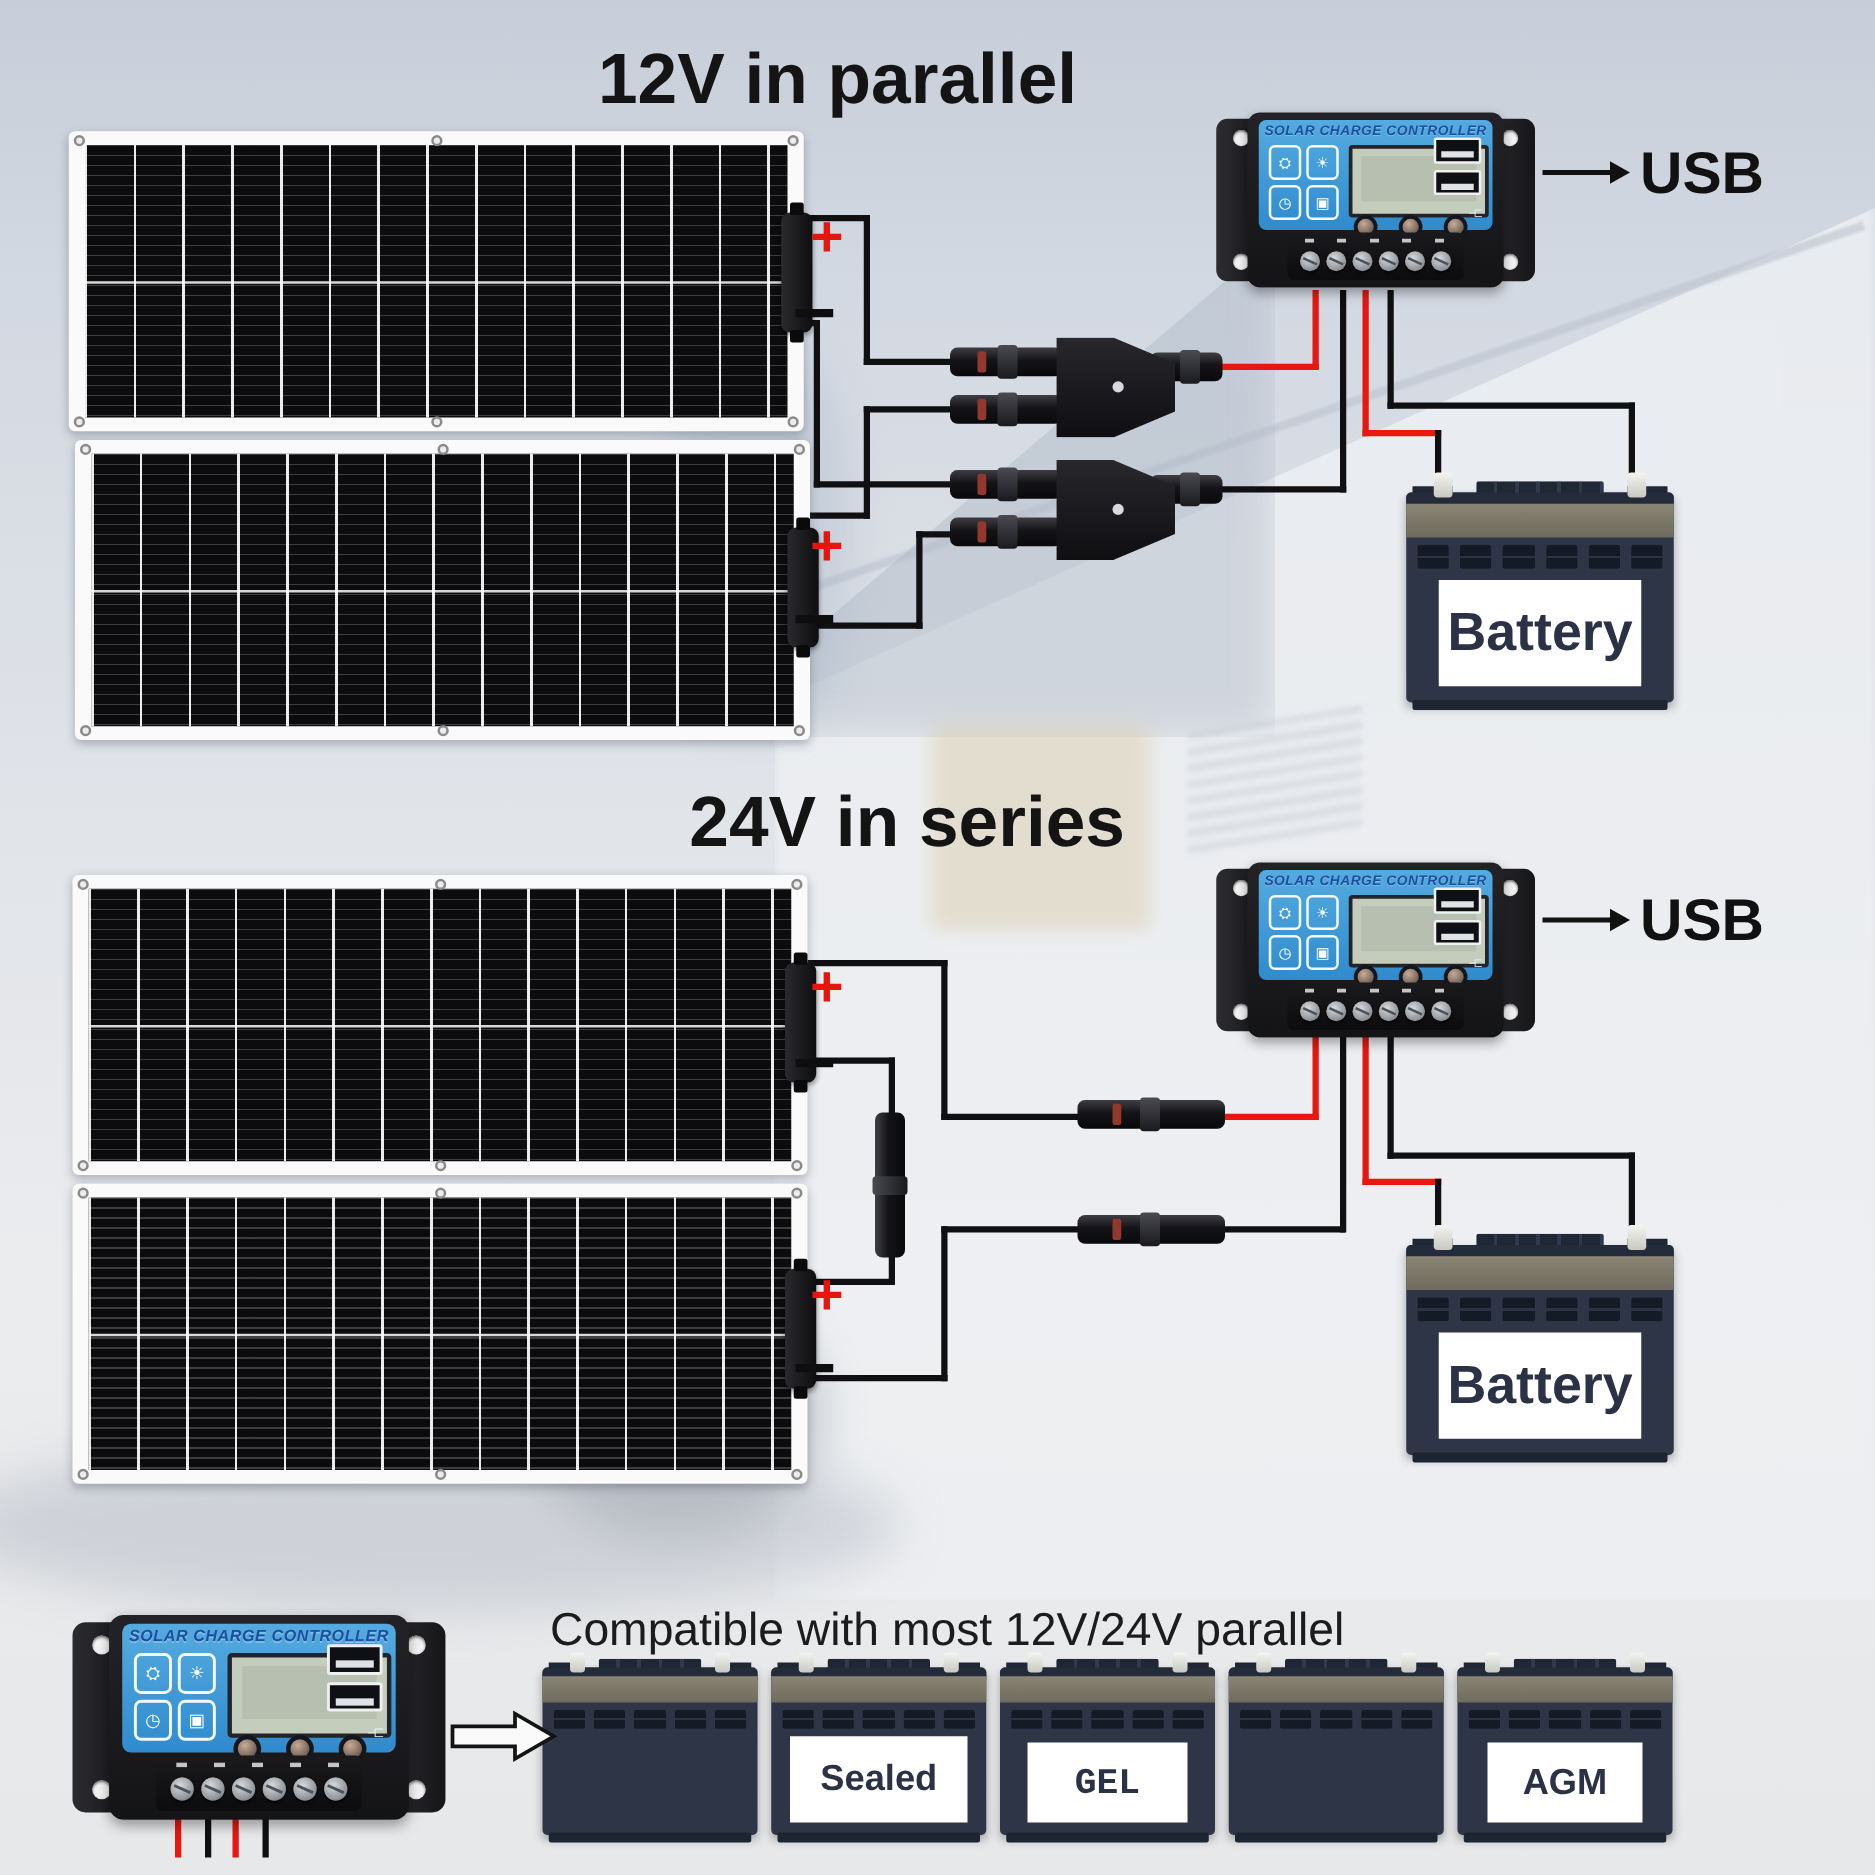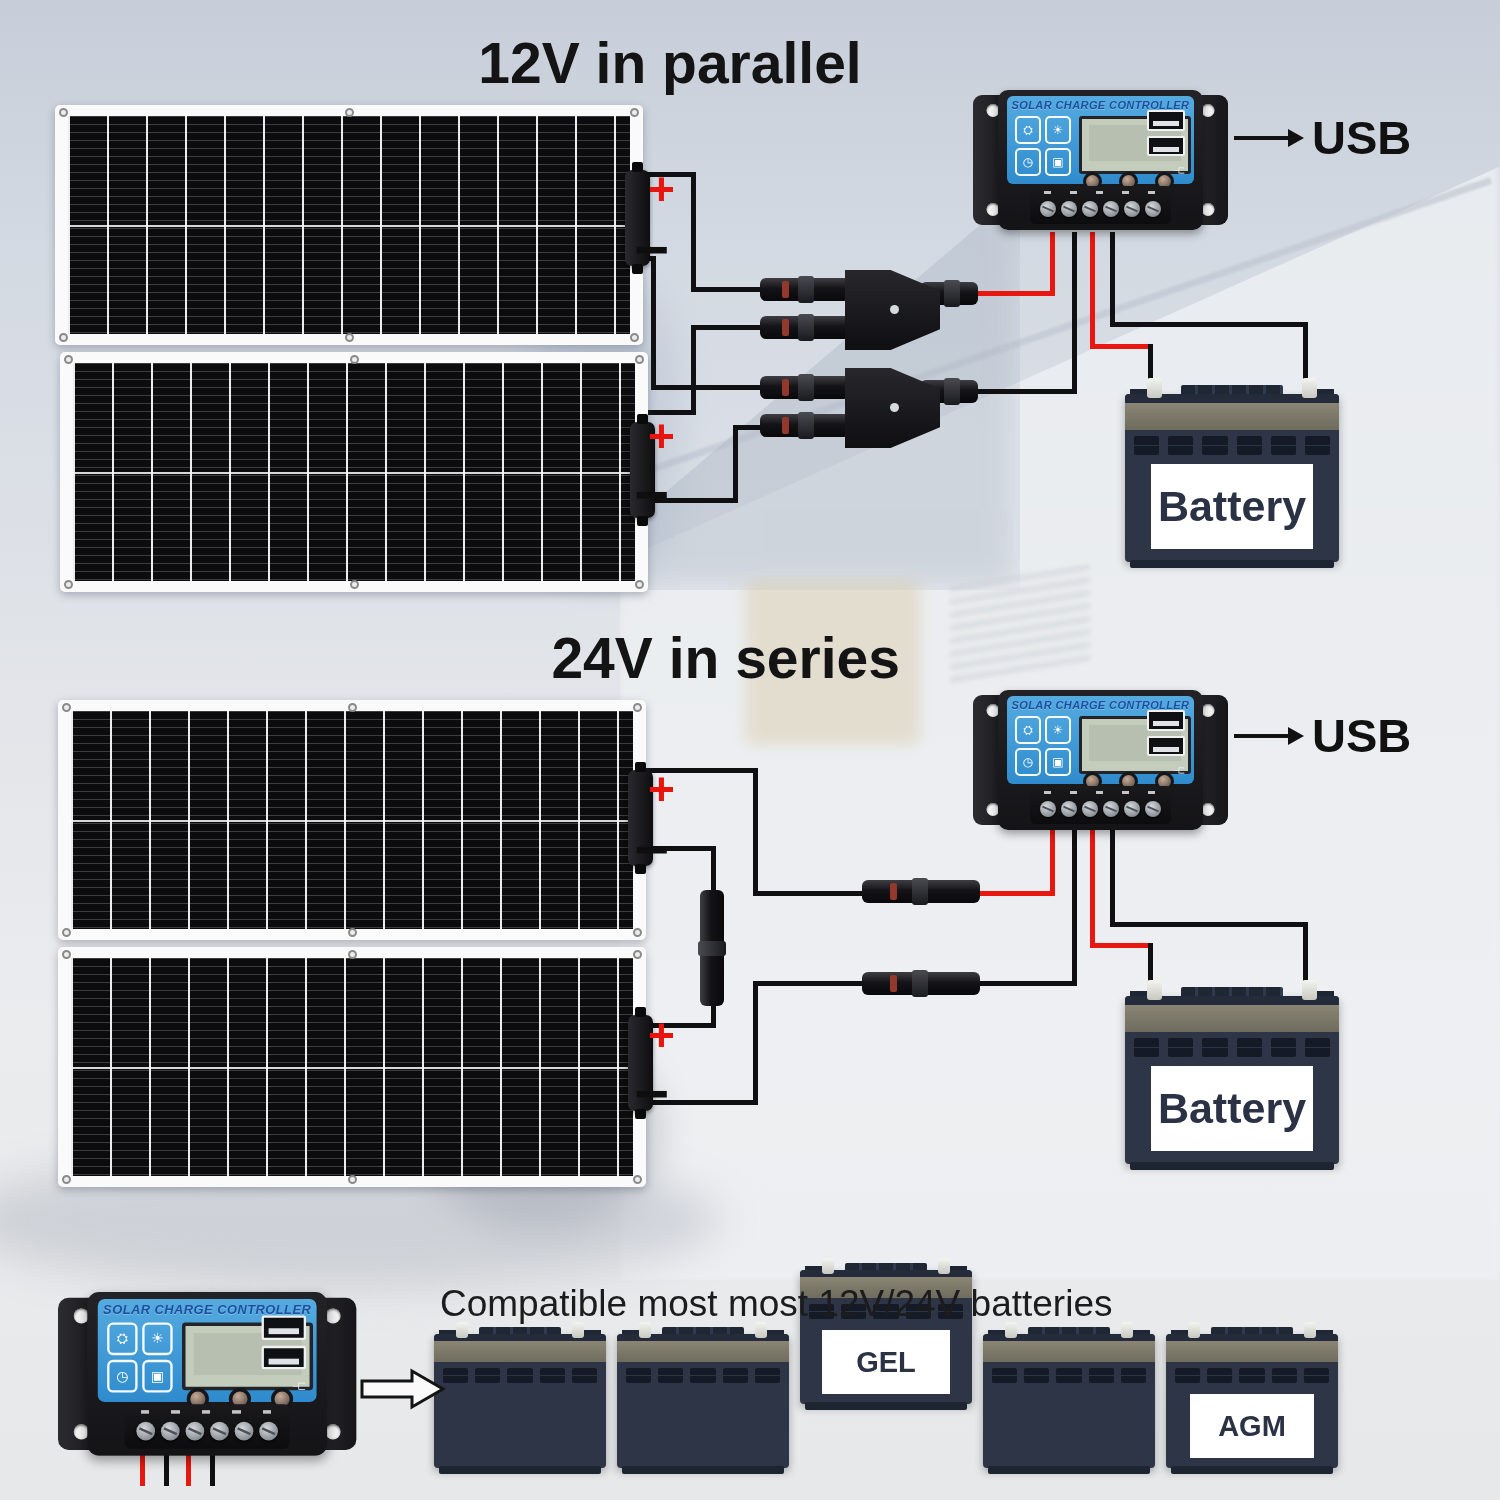--- a/index.html
+++ b/index.html
@@ -410,21 +410,21 @@
 
 <div class="wr red" style="left:140px;top:1450px;width:5px;height:36px;"></div>
 <div class="wr" style="left:164px;top:1450px;width:5px;height:36px;"></div>
 <div class="wr red" style="left:186px;top:1450px;width:5px;height:36px;"></div>
 <div class="wr" style="left:210px;top:1450px;width:5px;height:36px;"></div>
 
 <svg class="blockarrow" style="left:360px;top:1368px;" width="86" height="42" viewBox="0 0 86 42">
   <polygon points="2,13 52,13 52,3 83,21 52,39 52,29 2,29" fill="#fafafa" stroke="#141414" stroke-width="3"></polygon>
 </svg>
 
-<div class="caption" style="left:440px;top:1283px;">Compatible most most 12V/24V batteries</div>
+<div class="caption" style="left:440px;top:1283px;">Compatible with most 12V/24V parallel</div>
 
 <div class="battery mini" style="left:434px;top:1334px;">
   <div class="bbody"></div>
   <div class="bpost l"></div>
     <div class="bpost r"></div>
   <div class="bcaps"></div>
   <div class="bshoulder l"></div>
     <div class="bshoulder r"></div>
   <div class="btopstrip"></div>
   <div class="bband"></div>
@@ -446,23 +446,24 @@
     <div class="bshoulder r"></div>
   <div class="btopstrip"></div>
   <div class="bband"></div>
   <div class="bvents">
       <div class="bvent"></div>
       <div class="bvent"></div>
       <div class="bvent"></div>
       <div class="bvent"></div>
       <div class="bvent"></div>
     </div>
-  <div class="bbase"></div>
-</div>
-<div class="battery mini" style="left:800px;top:1270px;">
+  <div class="blabel">Sealed</div>
+  <div class="bbase"></div>
+</div>
+<div class="battery mini" style="left:800px;top:1334px;font-family:Liberation Mono, monospace;">
   <div class="bbody"></div>
   <div class="bpost l"></div>
     <div class="bpost r"></div>
   <div class="bcaps"></div>
   <div class="bshoulder l"></div>
     <div class="bshoulder r"></div>
   <div class="btopstrip"></div>
   <div class="bband"></div>
   <div class="bvents">
       <div class="bvent"></div>

